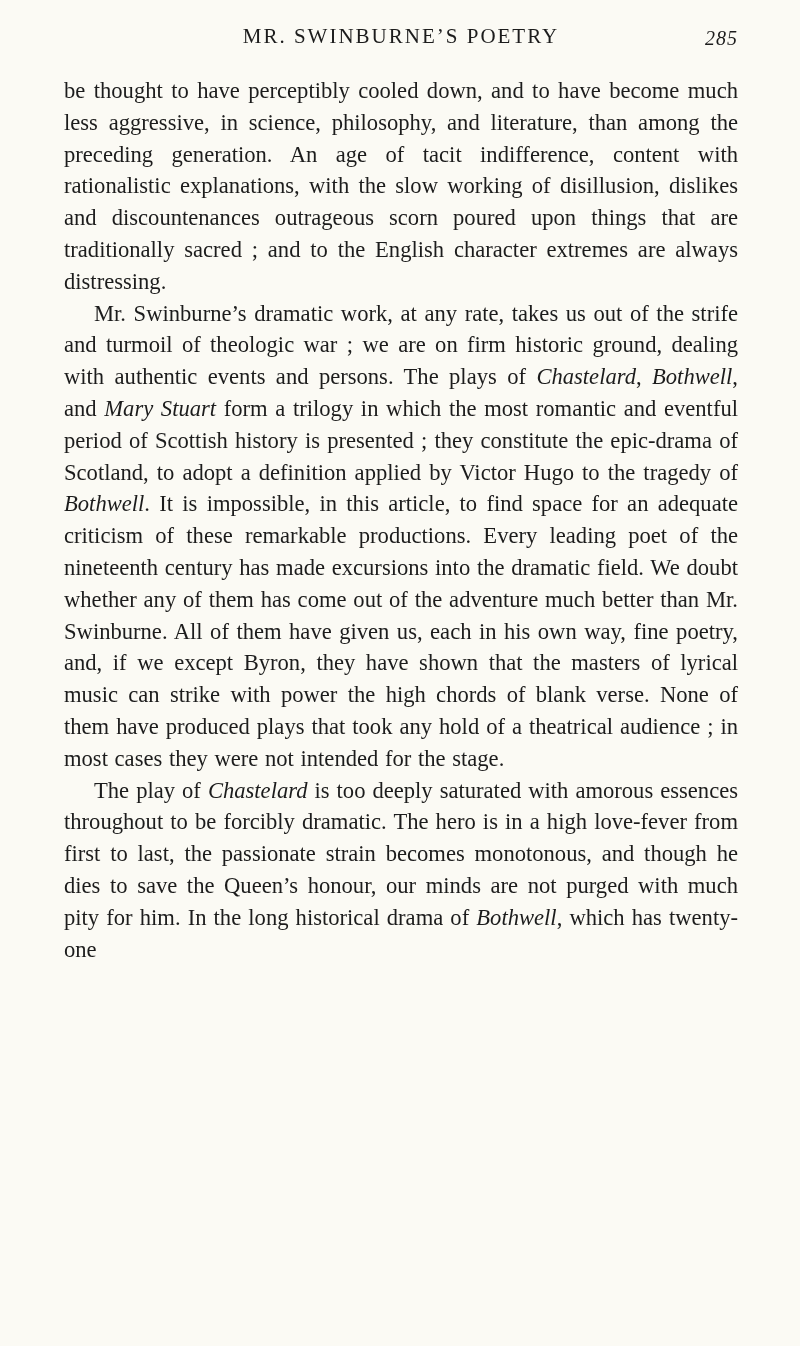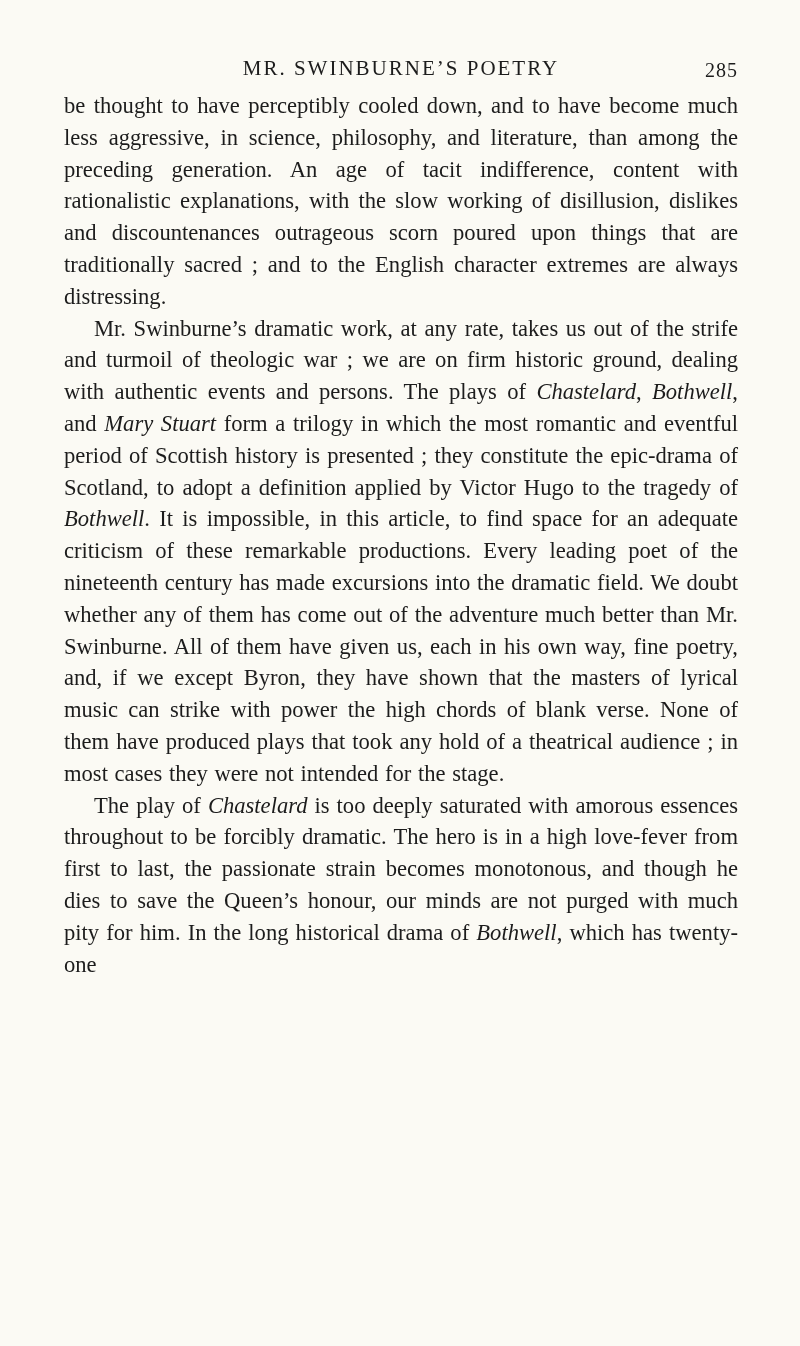--- a/index.html
+++ b/index.html
@@ -7,21 +7,21 @@
     padding: 0;
     background: #e9e7e0;
   }
   .page {
     position: relative;
     width: 800px;
     height: 1346px;
     box-sizing: border-box;
     margin: 0 auto;
     background: var(--paper, #fbfaf4);
-    padding: 56px 62px 0 64px;
+    padding: 24px 62px 0 64px;
     font-family: "Liberation Serif", "DejaVu Serif", serif;
     color: var(--ink, #1c1c1c);
     overflow: hidden;
   }
   .running-head {
     position: relative;
     height: 34px;
   }
   .head-title {
     display: block;
@@ -29,22 +29,24 @@
     font-size: 21px;
     letter-spacing: 2px;
     white-space: nowrap;
   }
   .page-num {
     position: absolute;
     right: 0;
     top: 3px;
     font-size: 20px;
     letter-spacing: 1px;
+    font-style: italic;
   }
   .body-text {
+    margin-top: 17px;
   }
   .para {
     margin: 0;
     font-size: 22.6px;
     line-height: 31.8px;
     text-align: justify;
     word-spacing: 1px;
   }
   .para.indent {
     text-indent: 30px;

